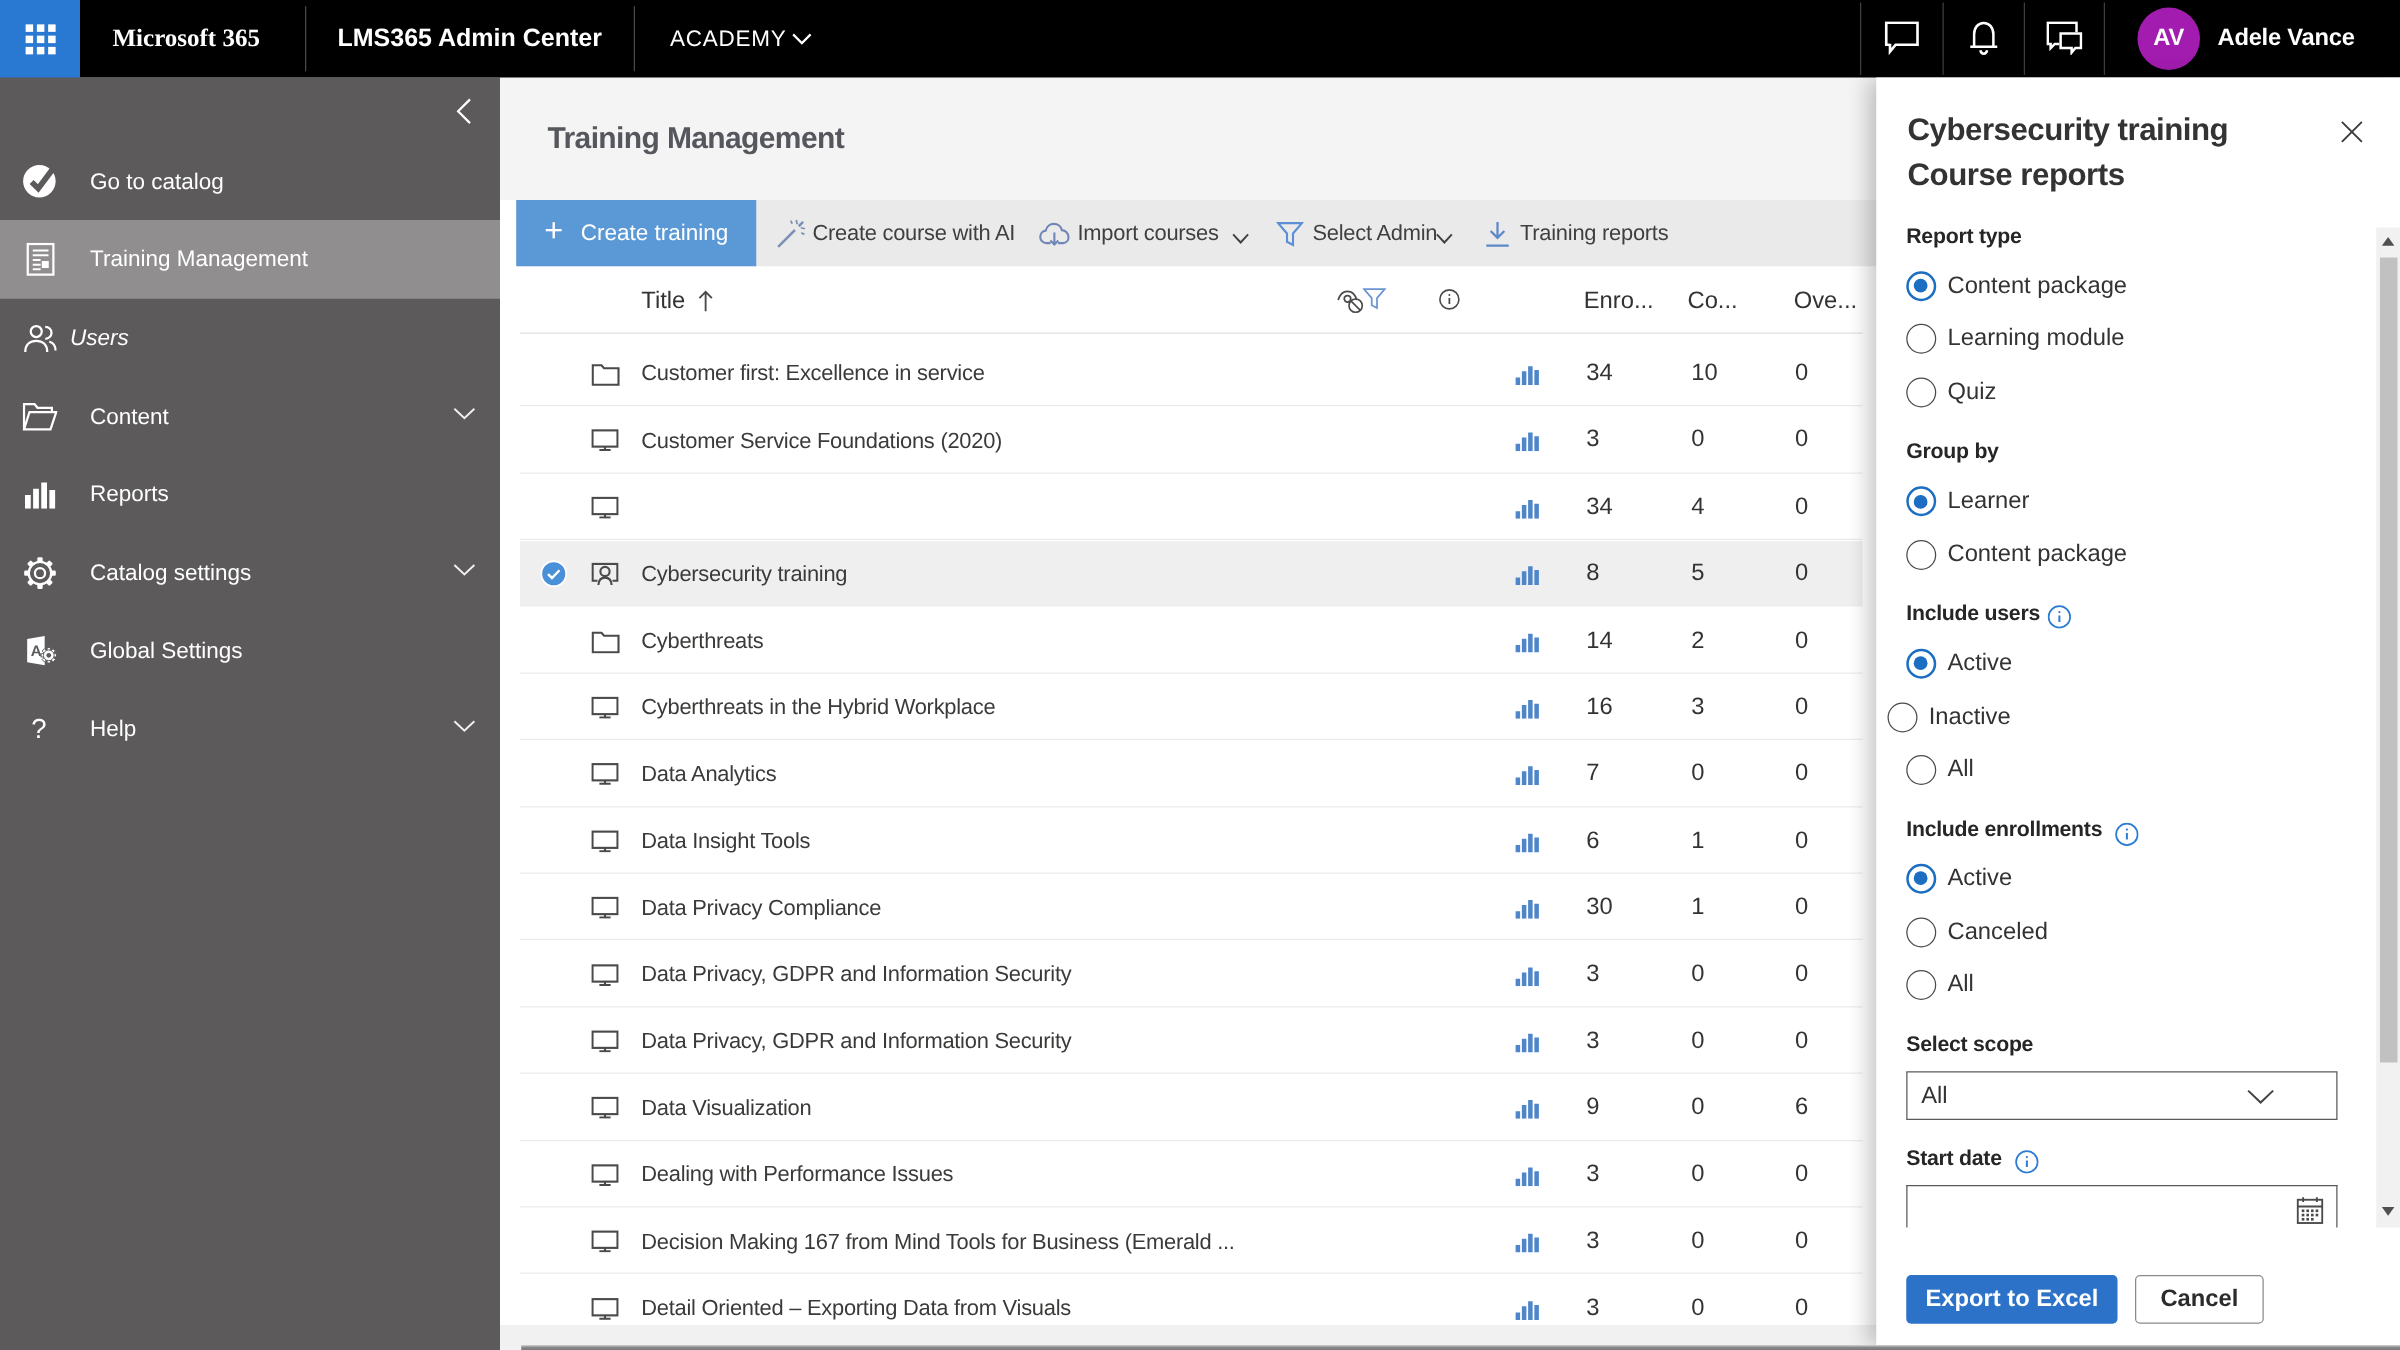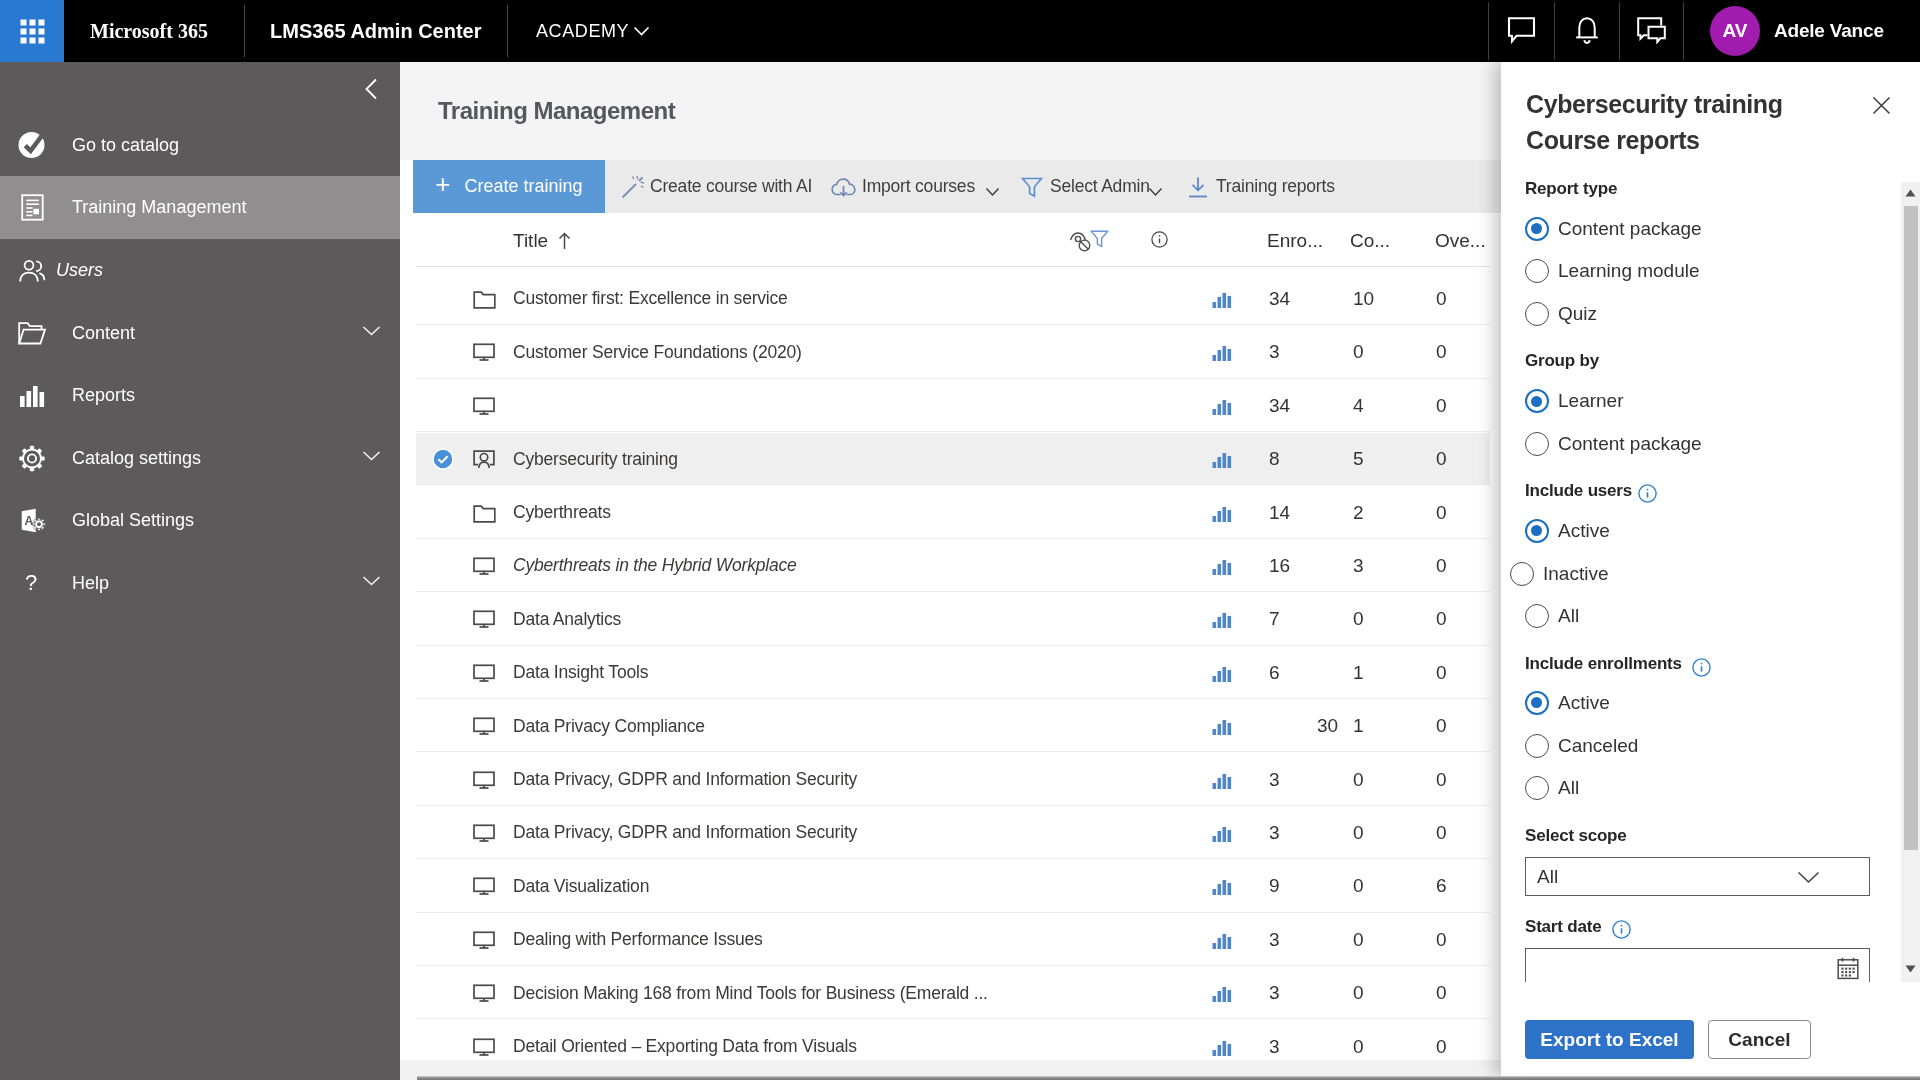--- a/index.html
+++ b/index.html
@@ -184,21 +184,21 @@
 <div class="abs num" style="left:937px;top:0;height:52px;display:flex;align-items:center;">2</div>
 <div class="abs num" style="left:1020px;top:0;height:52px;display:flex;align-items:center;">0</div>
 </div>
 <div class="abs row" style="top:539.9px;">
 
 <div class="abs" style="left:57px;top:17px;"><svg width="22" height="18" viewBox="0 0 22 18" fill="none">
 <rect x="1" y="1.3" width="20" height="13" stroke="#4a4a4a" stroke-width="1.7"></rect>
 <line x1="11" y1="14.5" x2="11" y2="17" stroke="#4a4a4a" stroke-width="1.7"></line>
 <line x1="6.5" y1="17" x2="15.5" y2="17" stroke="#4a4a4a" stroke-width="1.7"></line>
 </svg></div>
-<div class="abs rowtitle" style="left:97px;top:0;height:52px;display:flex;align-items:center;font-style:italic;">Cyberthreats in the Hybrid Workplace</div>
+<div class="abs rowtitle" style="left:97px;top:0;height:52px;display:flex;align-items:center;">Cyberthreats in the Hybrid Workplace</div>
 <div class="abs" style="left:796px;top:19px;"><svg width="20" height="16" viewBox="0 0 20 16">
 <rect x="0.5" y="10" width="3.6" height="6" fill="#4f86ca"></rect>
 <rect x="5.5" y="5" width="3.6" height="11" fill="#4f86ca"></rect>
 <rect x="10.5" y="1" width="3.6" height="15" fill="#4f86ca"></rect>
 <rect x="15.5" y="4" width="3.6" height="12" fill="#4f86ca"></rect>
 </svg></div>
 <div class="abs num" style="left:853px;top:0;height:52px;display:flex;align-items:center;">16</div>
 <div class="abs num" style="left:937px;top:0;height:52px;display:flex;align-items:center;">3</div>
 <div class="abs num" style="left:1020px;top:0;height:52px;display:flex;align-items:center;">0</div>
 </div>
@@ -245,21 +245,21 @@
 <line x1="11" y1="14.5" x2="11" y2="17" stroke="#4a4a4a" stroke-width="1.7"></line>
 <line x1="6.5" y1="17" x2="15.5" y2="17" stroke="#4a4a4a" stroke-width="1.7"></line>
 </svg></div>
 <div class="abs rowtitle" style="left:97px;top:0;height:52px;display:flex;align-items:center;">Data Privacy Compliance</div>
 <div class="abs" style="left:796px;top:19px;"><svg width="20" height="16" viewBox="0 0 20 16">
 <rect x="0.5" y="10" width="3.6" height="6" fill="#4f86ca"></rect>
 <rect x="5.5" y="5" width="3.6" height="11" fill="#4f86ca"></rect>
 <rect x="10.5" y="1" width="3.6" height="15" fill="#4f86ca"></rect>
 <rect x="15.5" y="4" width="3.6" height="12" fill="#4f86ca"></rect>
 </svg></div>
-<div class="abs num" style="left:853px;top:0;height:52px;display:flex;align-items:center;margin-left:48px;">30</div>
+<div class="abs num" style="left:853px;top:0;height:52px;display:flex;align-items:center;">30</div>
 <div class="abs num" style="left:937px;top:0;height:52px;display:flex;align-items:center;">1</div>
 <div class="abs num" style="left:1020px;top:0;height:52px;display:flex;align-items:center;">0</div>
 </div>
 <div class="abs row" style="top:753.5px;">
 
 <div class="abs" style="left:57px;top:17px;"><svg width="22" height="18" viewBox="0 0 22 18" fill="none">
 <rect x="1" y="1.3" width="20" height="13" stroke="#4a4a4a" stroke-width="1.7"></rect>
 <line x1="11" y1="14.5" x2="11" y2="17" stroke="#4a4a4a" stroke-width="1.7"></line>
 <line x1="6.5" y1="17" x2="15.5" y2="17" stroke="#4a4a4a" stroke-width="1.7"></line>
 </svg></div>
@@ -328,21 +328,21 @@
 <div class="abs num" style="left:937px;top:0;height:52px;display:flex;align-items:center;">0</div>
 <div class="abs num" style="left:1020px;top:0;height:52px;display:flex;align-items:center;">0</div>
 </div>
 <div class="abs row" style="top:967.1px;">
 
 <div class="abs" style="left:57px;top:17px;"><svg width="22" height="18" viewBox="0 0 22 18" fill="none">
 <rect x="1" y="1.3" width="20" height="13" stroke="#4a4a4a" stroke-width="1.7"></rect>
 <line x1="11" y1="14.5" x2="11" y2="17" stroke="#4a4a4a" stroke-width="1.7"></line>
 <line x1="6.5" y1="17" x2="15.5" y2="17" stroke="#4a4a4a" stroke-width="1.7"></line>
 </svg></div>
-<div class="abs rowtitle" style="left:97px;top:0;height:52px;display:flex;align-items:center;">Decision Making 168 from Mind Tools for Business (Emerald ...</div>
+<div class="abs rowtitle" style="left:97px;top:0;height:52px;display:flex;align-items:center;">Decision Making 167 from Mind Tools for Business (Emerald ...</div>
 <div class="abs" style="left:796px;top:19px;"><svg width="20" height="16" viewBox="0 0 20 16">
 <rect x="0.5" y="10" width="3.6" height="6" fill="#4f86ca"></rect>
 <rect x="5.5" y="5" width="3.6" height="11" fill="#4f86ca"></rect>
 <rect x="10.5" y="1" width="3.6" height="15" fill="#4f86ca"></rect>
 <rect x="15.5" y="4" width="3.6" height="12" fill="#4f86ca"></rect>
 </svg></div>
 <div class="abs num" style="left:853px;top:0;height:52px;display:flex;align-items:center;">3</div>
 <div class="abs num" style="left:937px;top:0;height:52px;display:flex;align-items:center;">0</div>
 <div class="abs num" style="left:1020px;top:0;height:52px;display:flex;align-items:center;">0</div>
 </div>

